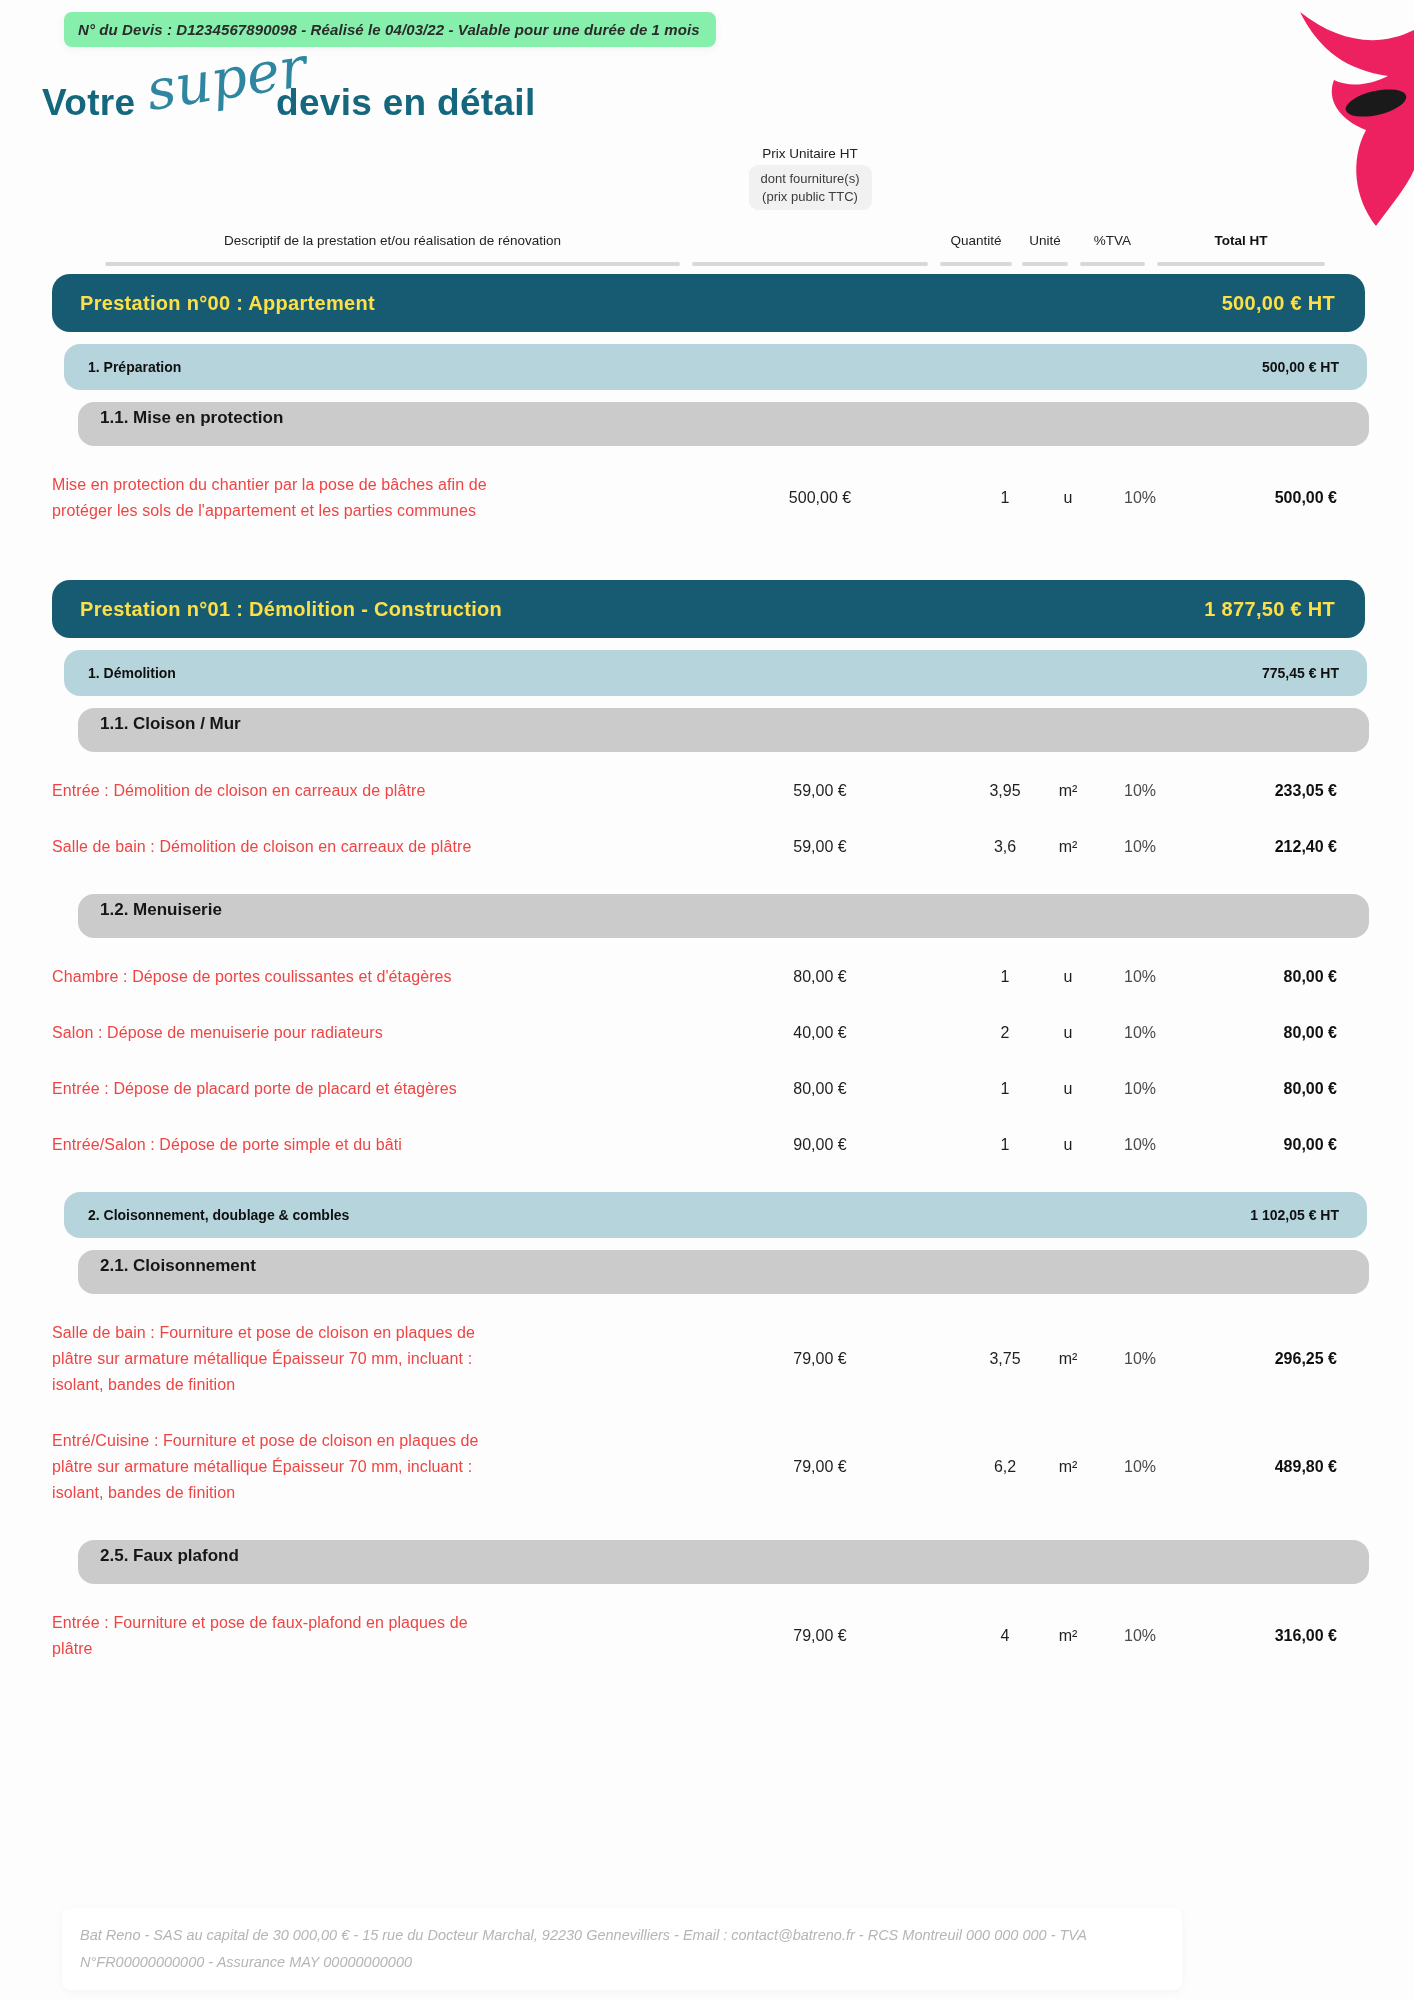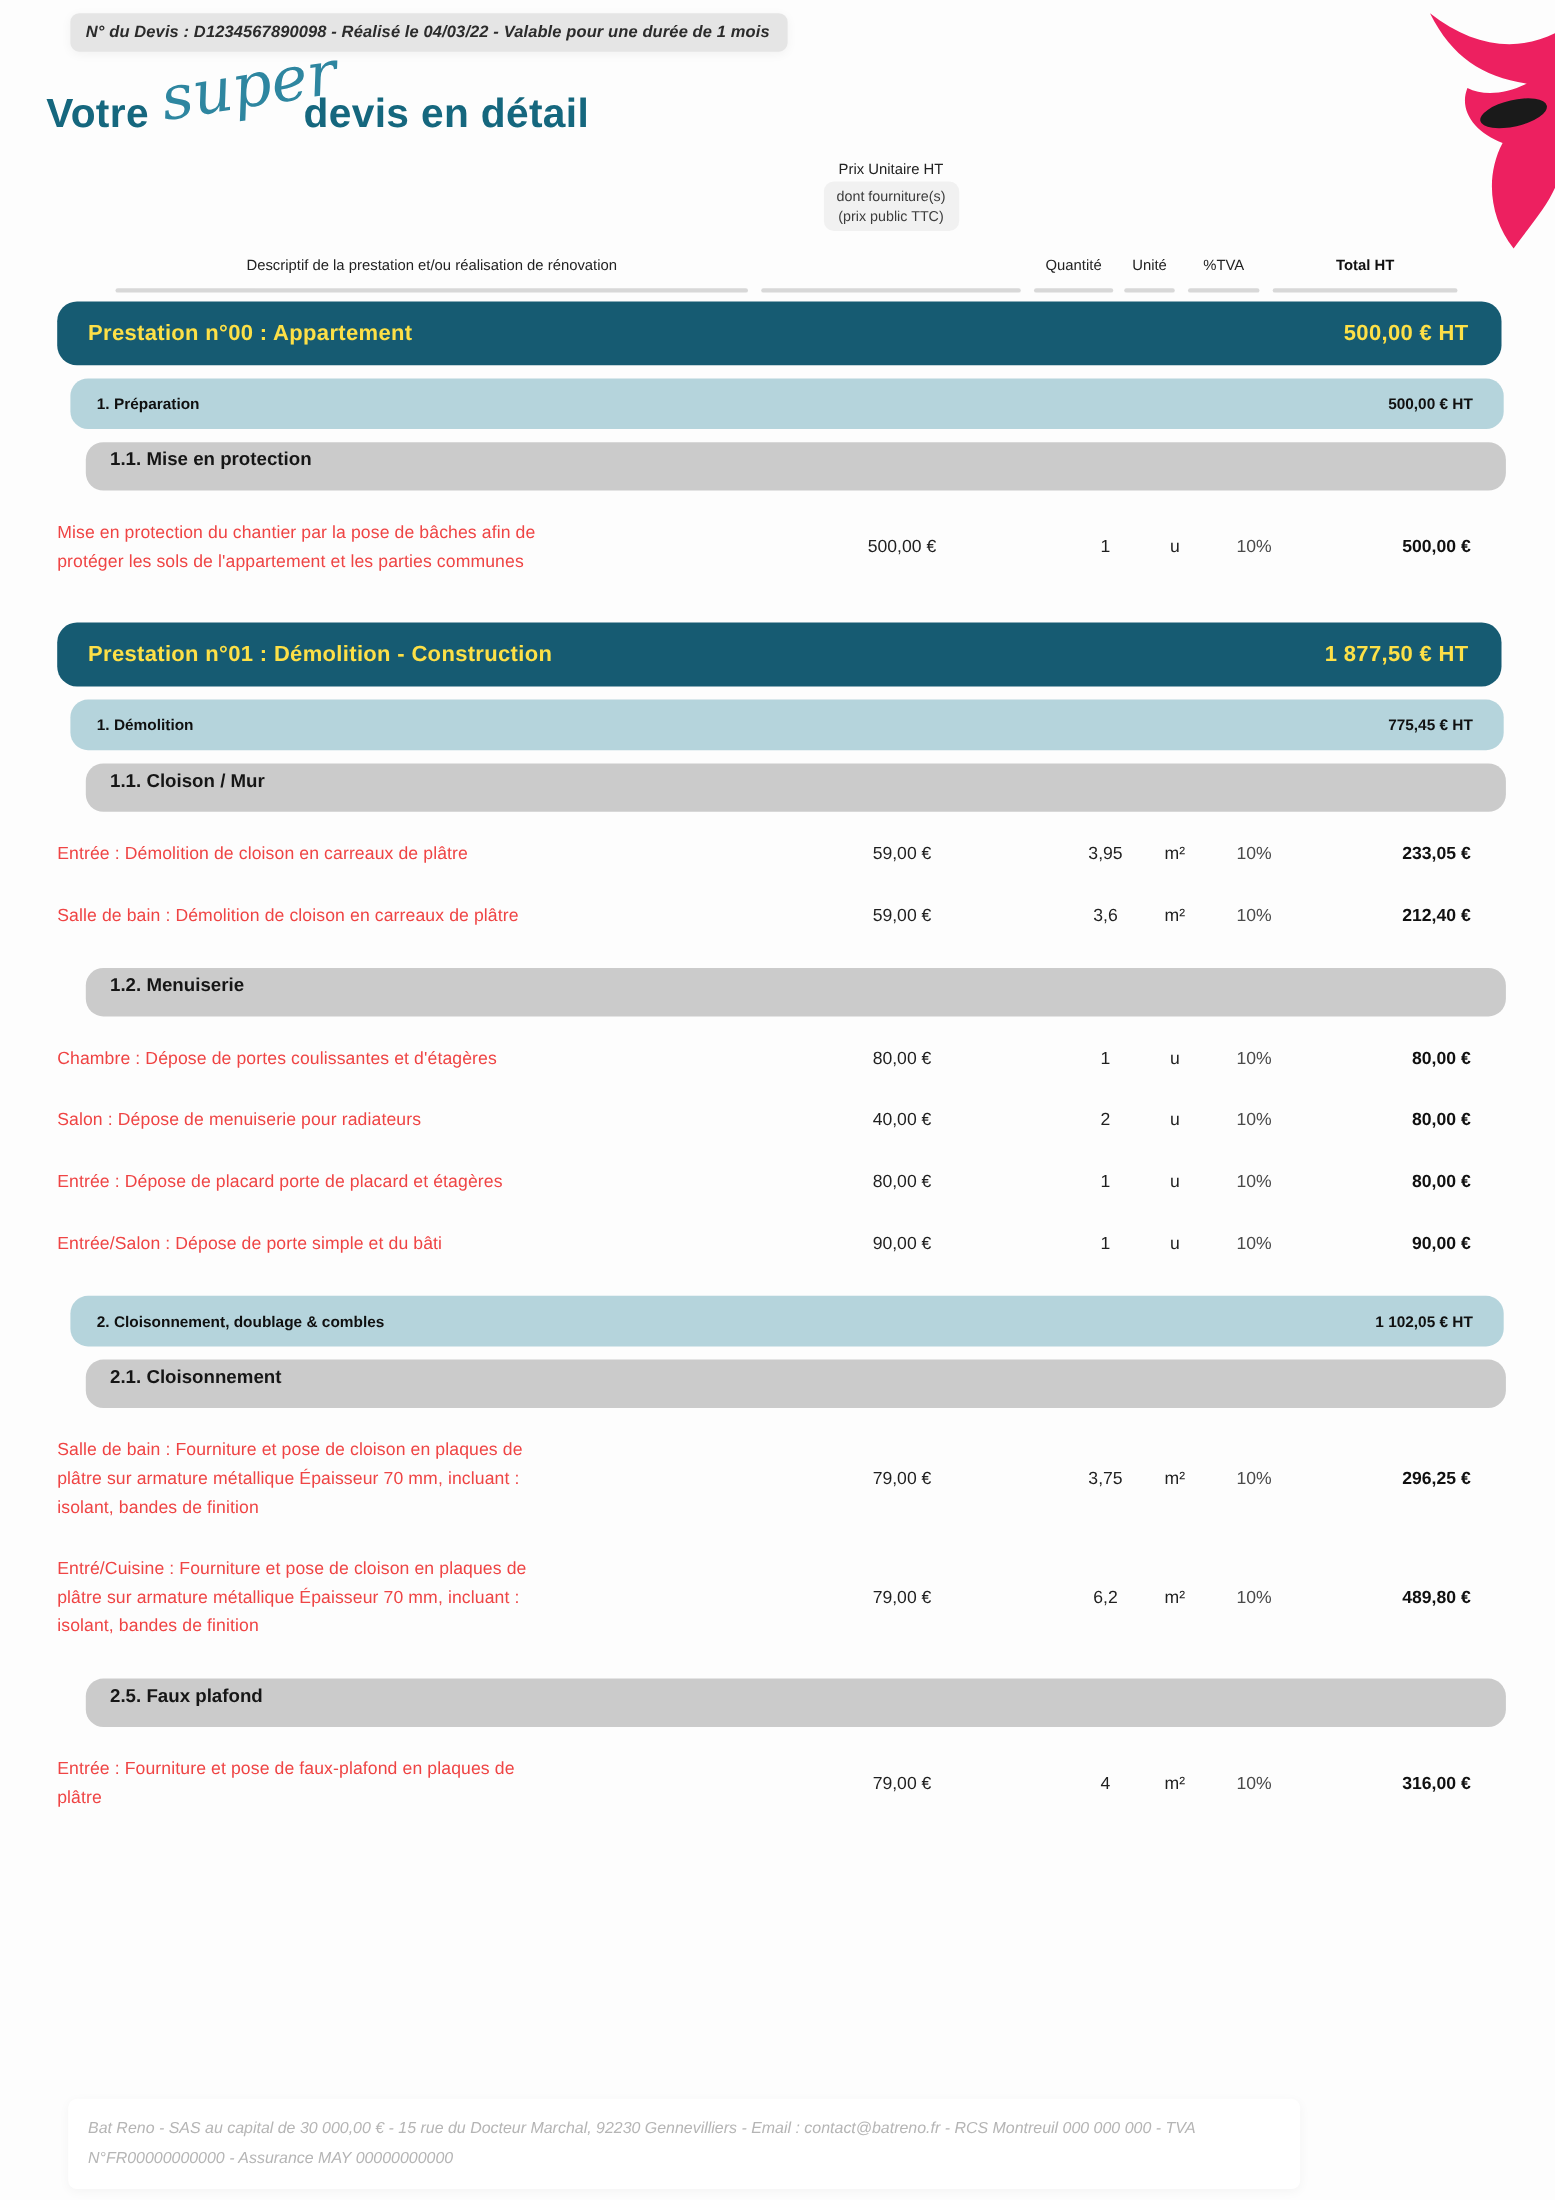--- a/index.html
+++ b/index.html
@@ -8,21 +8,21 @@
     width:1414px;height:2000px;
     margin:0 auto;
     background:#fdfdfd;
     font-family:"Liberation Sans","DejaVu Sans",sans-serif;
     color:#1f1f1f;
     overflow:hidden;
   }
   
   .quote-chip{
     position:absolute;top:12px;left:64px;
-    background:#e5e5e5;border-radius:8px;
+    background:#86efac;border-radius:8px;
     box-shadow:0 2px 10px rgba(0,0,0,0.05);
     padding:9px 16px 9px 14px;
     font-size:15px;font-style:italic;font-weight:600;color:#2b2b2b;
     letter-spacing:0.1px;
   }
   
   .logo{position:absolute;top:8px;right:0;width:118px;height:220px;}
   
   .title{position:absolute;top:56px;left:0;width:900px;height:95px;}
   .t-main{
@@ -59,21 +59,21 @@
   .bar-tva{left:1028px;width:65px;}
   .bar-total{left:1105px;width:168px;}
   
   .tbody{position:absolute;top:274px;left:0;width:1414px;}
   .band{display:flex;justify-content:space-between;align-items:center;box-sizing:border-box;}
   .band-p{
     margin:0 49px 12px 52px;height:58px;border-radius:18px;
     background:#165b72;color:#fde047;
     padding:0 30px 0 28px;font-size:20px;font-weight:800;letter-spacing:0.3px;
   }
-  .band-p.pre-gap{margin-top:8px;}
+  .band-p.pre-gap{margin-top:22px;}
   .band-s{
     margin:0 47px 12px 64px;height:46px;border-radius:16px;
     background:#b5d4dc;color:#101010;
     padding:0 28px 0 24px;font-size:14px;font-weight:700;
   }
   .band-ss{
     margin:0 45px 0 78px;height:44px;border-radius:16px;
     background:#cbcbcb;color:#161616;
     padding:0 24px 12px 22px;font-size:17px;font-weight:600;
   }

